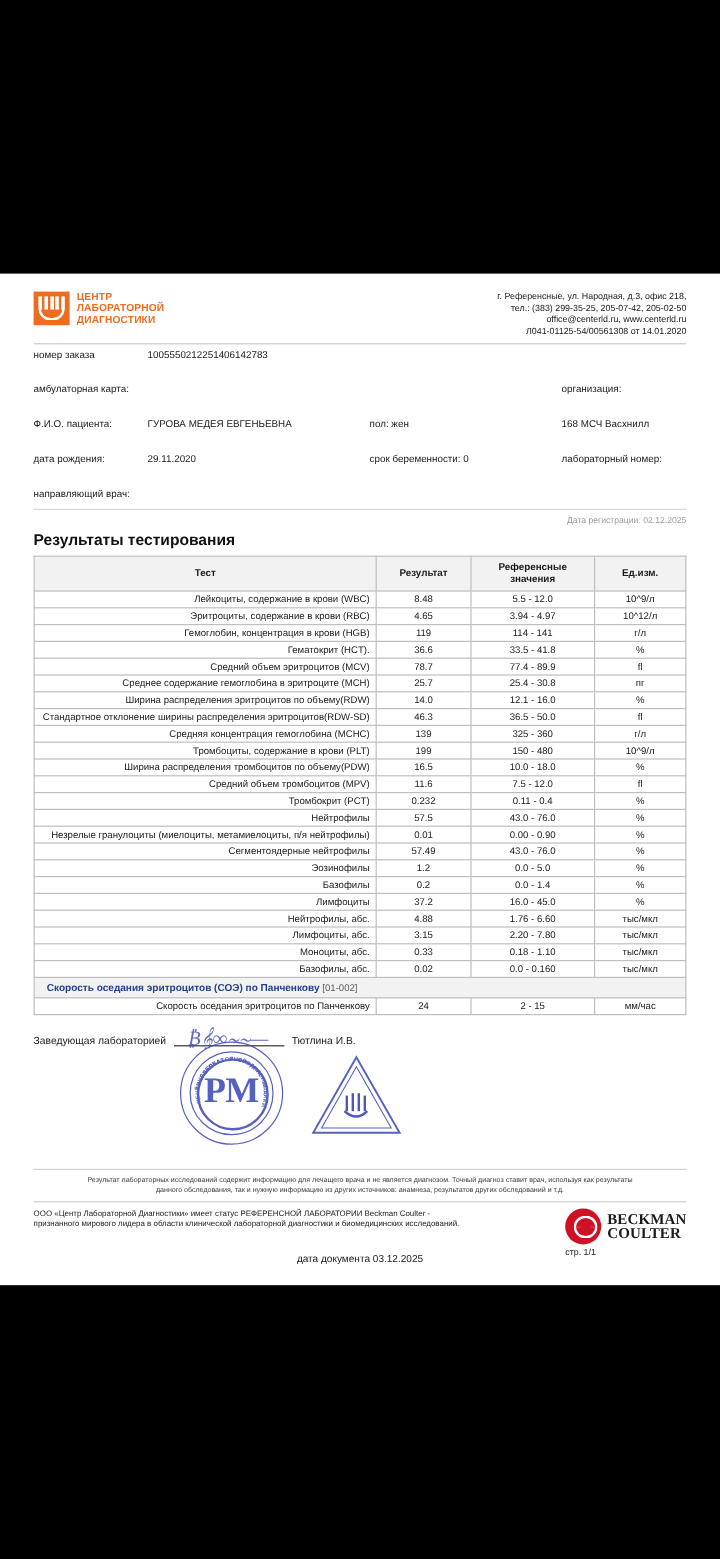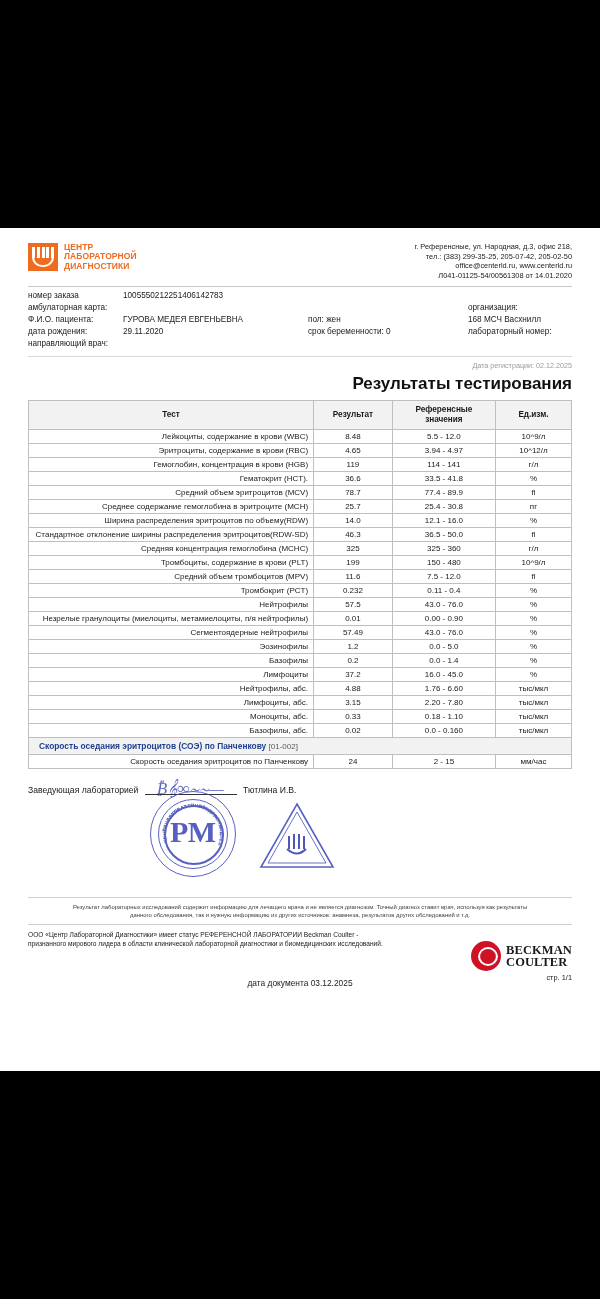--- a/index.html
+++ b/index.html
@@ -68,38 +68,38 @@
     line-height: 9.6px;
     color: #1a1a1a;
   }
 
   .hdr-rule { border-top: 1px solid #c9c9c9; margin: 2px 0 3px 0; }
 
   
   .pat {
     display: grid;
     grid-template-columns: 95px 185px 160px 104px;
-    row-gap: 1px;
+    row-gap: 18px;
     font-size: 8.2px;
     color: #1a1a1a;
     line-height: 11px;
   }
   .pat .b { font-weight: normal; }
   .regdate {
     text-align: right;
     font-size: 7.2px;
     color: #9a9a9a;
     margin-top: 7px;
     border-top: 1px solid #d8d8d8;
     padding-top: 4px;
   }
 
   .title {
-    text-align: right;
-    font-size: 17px;
+    text-align: left;
+    font-size: 13px;
     font-weight: bold;
     color: #111;
     margin: 4px 0 6px 0;
   }
 
   
   table.res {
     width: 100%;
     border-collapse: collapse;
     font-size: 8px;
@@ -203,21 +203,21 @@
   .disclaimer {
     text-align: center;
     font-size: 5.9px;
     line-height: 8px;
     color: #3c3c3c;
     padding: 5px 36px 5px 36px;
   }
   .foot-rule2 { border-top: 1px solid #cfcfcf; }
   .foot-bottom { display: flex; justify-content: space-between; align-items: flex-start; padding-top: 5px; }
   .foot-left { font-size: 6.6px; line-height: 9px; color: #1a1a1a; max-width: 360px; }
-  .bc { display: flex; align-items: center; gap: 5px; margin-top: 11px; }
+  .bc { display: flex; align-items: center; gap: 5px; margin-top: 0; }
   .bc-mark {
     width: 30px; height: 30px; border-radius: 50%;
     background: #cf1126; position: relative; flex: none;
   }
   .bc-mark::before {
     content: ""; position: absolute; left: 7px; top: 6px;
     width: 16px; height: 8px;
     border: 2.4px solid #ffffff; border-bottom: none;
     border-radius: 10px 10px 0 0;
   }
@@ -226,21 +226,21 @@
     width: 16px; height: 8px;
     border: 2.4px solid #ffffff; border-top: none;
     border-radius: 0 0 10px 10px;
   }
   .bc-name {
     font-family: "Liberation Serif", serif;
     font-weight: bold; font-size: 12.5px; line-height: 12.5px;
     color: #1a1a1a; letter-spacing: .1px;
   }
   .docdate { text-align: center; font-size: 8.4px; color: #1a1a1a; margin-top: -4px; }
-  .pageno { text-align: right; font-size: 7.4px; color: #1a1a1a; margin-top: 2px; }
+  .pageno { font-size: 7.4px; color: #1a1a1a; margin-top: 2px; }
 </style>
 </head>
 <body>
 
 <div id="viewport">
   <div id="page">
 
     <div class="hdr">
       <div class="logo-wrap">
         <div class="logo-mark">
@@ -358,29 +358,35 @@
             <td class="unit">%</td>
           </tr>
           <tr>
             <td class="test">Стандартное отклонение ширины распределения эритроцитов(RDW-SD)</td>
             <td class="val">46.3</td>
             <td class="ref">36.5 - 50.0</td>
             <td class="unit">fl</td>
           </tr>
           <tr>
             <td class="test">Средняя концентрация гемоглобина (MCHC)</td>
-            <td class="val">325</td>
+            <td class="val">139</td>
             <td class="ref">325 - 360</td>
             <td class="unit">г/л</td>
           </tr>
           <tr>
             <td class="test">Тромбоциты, содержание в крови (PLT)</td>
             <td class="val">199</td>
             <td class="ref">150 - 480</td>
             <td class="unit">10^9/л</td>
+          </tr>
+          <tr>
+            <td class="test">Ширина распределения тромбоцитов по объему(PDW)</td>
+            <td class="val">16.5</td>
+            <td class="ref">10.0 - 18.0</td>
+            <td class="unit">%</td>
           </tr>
           <tr>
             <td class="test">Средний объем тромбоцитов (MPV)</td>
             <td class="val">11.6</td>
             <td class="ref">7.5 - 12.0</td>
             <td class="unit">fl</td>
           </tr>
           <tr>
             <td class="test">Тромбокрит (PCT)</td>
             <td class="val">0.232</td>

